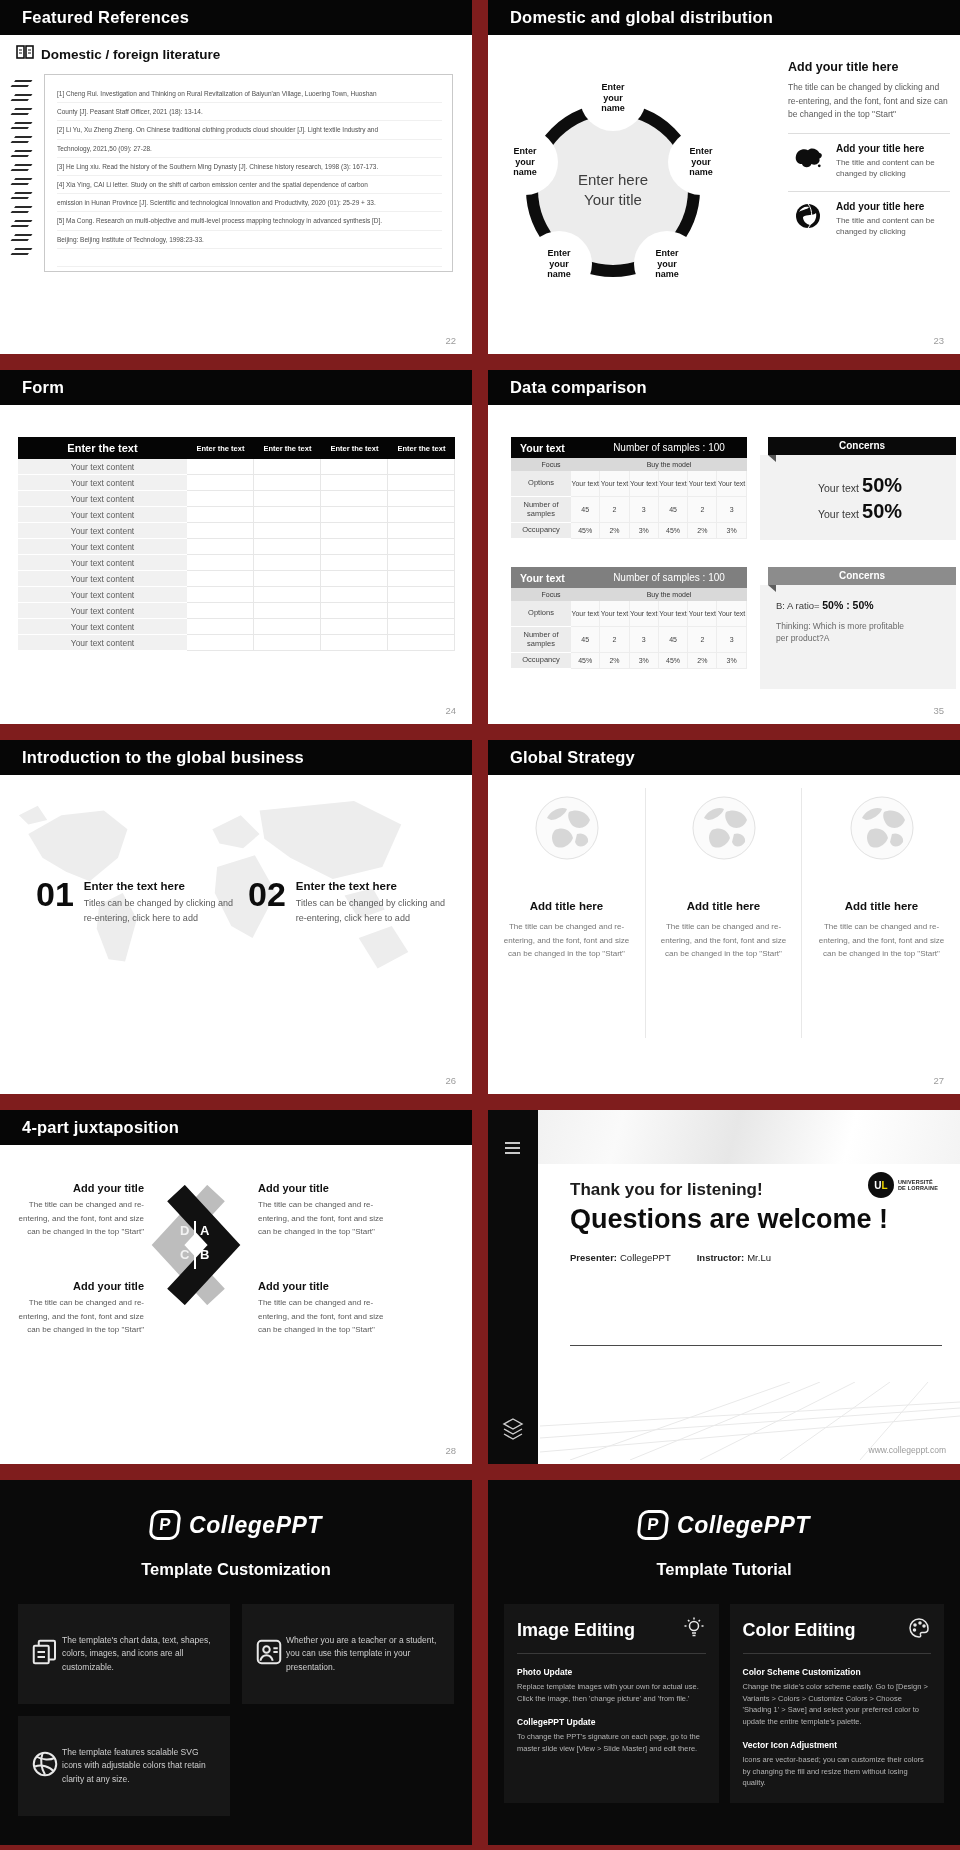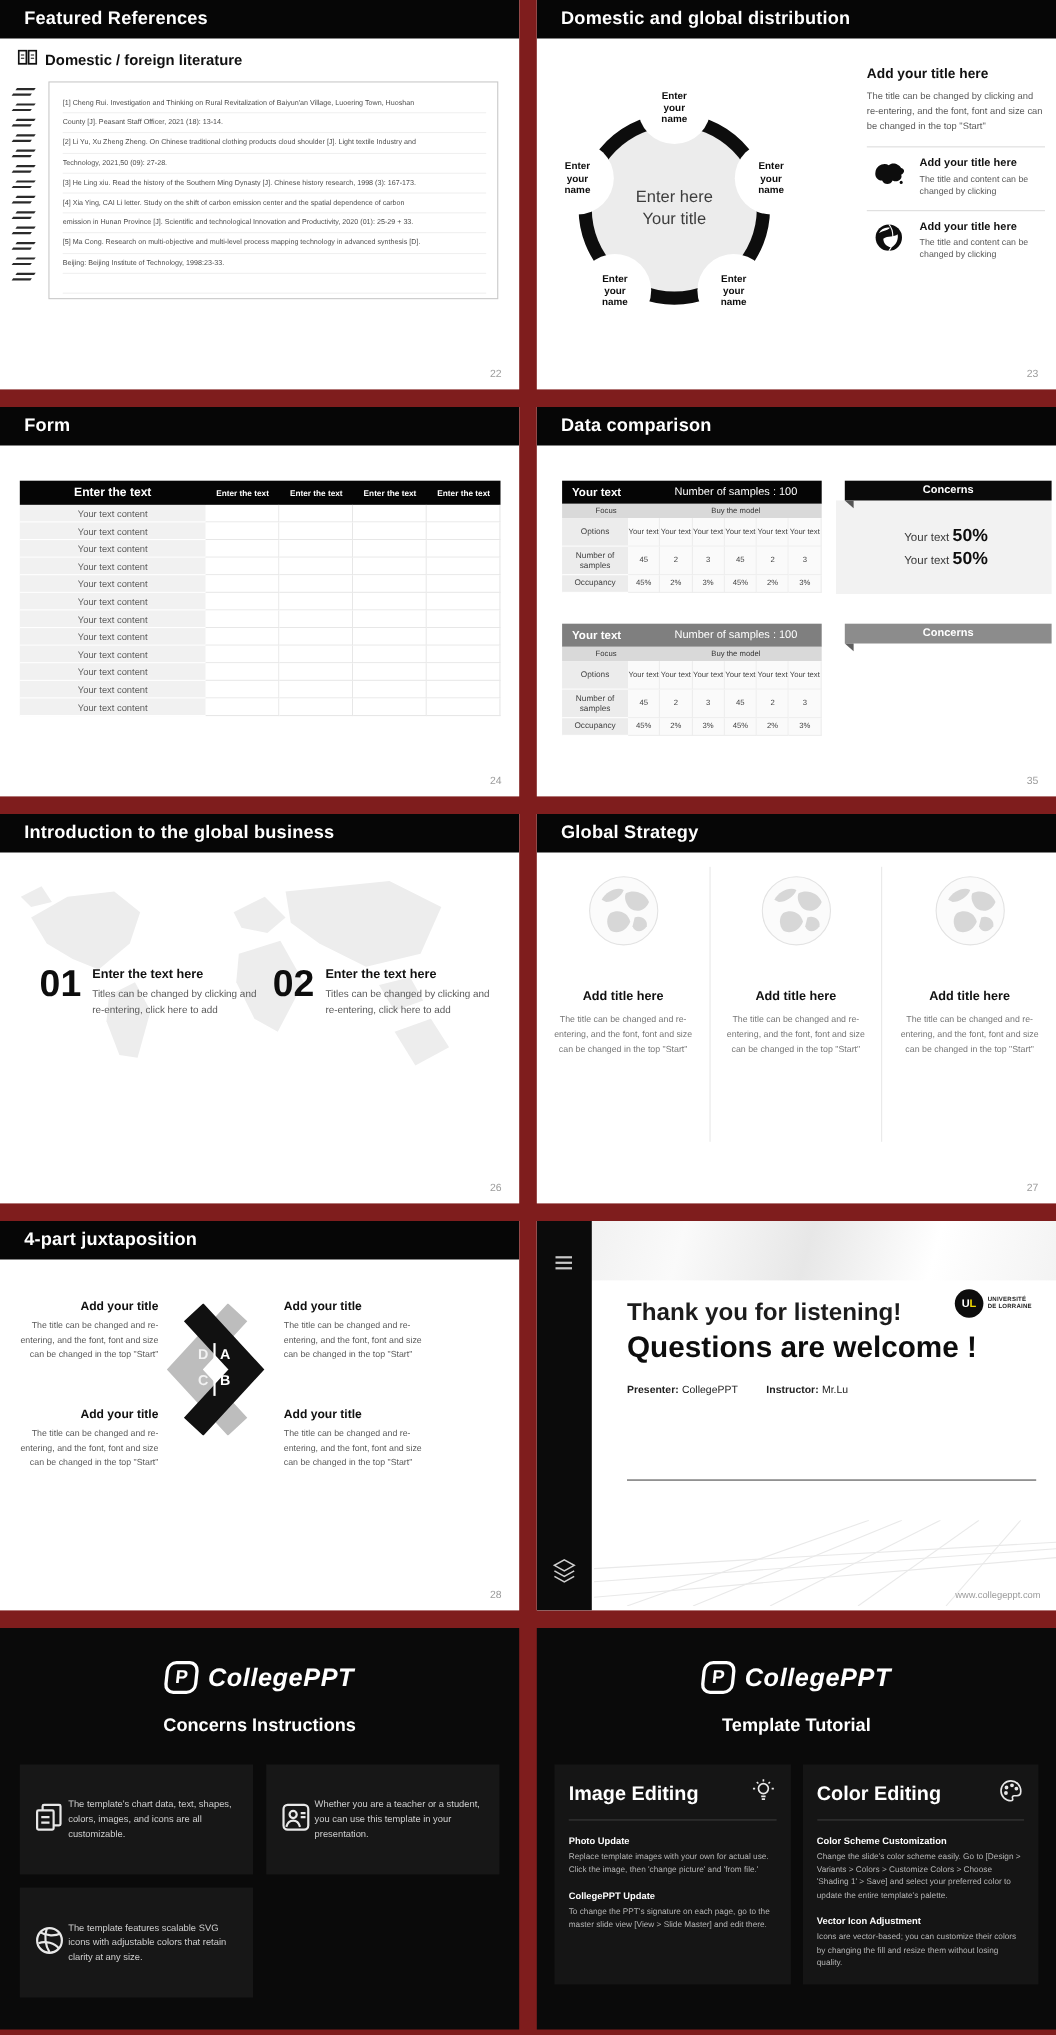--- a/index.html
+++ b/index.html
@@ -70,21 +70,21 @@
   .concern { position:absolute; left:272px; width:196px; }
   .concern-head { height:18px; color:#fff; font-weight:bold; font-size:10px; text-align:center; line-height:18px;
                   position:relative; margin-left:8px; }
   .c-black .concern-head { background:#0a0a0a; }
   .c-gray  .concern-head { background:#8c8c8c; }
   .concern-fold { position:absolute; left:8px; width:0; height:0; border-top:7px solid #555; border-left:8px solid transparent; }
   .c-gray .concern-fold { border-top-color:#5f5f5f; }
   .concern-body { background:#f2f2f2; padding:14px 12px 12px 16px; }
   .c-black .concern-body { height:85px; display:flex; flex-direction:column; justify-content:center; align-items:center; gap:3px; }
   .concern-line { font-size:10.5px; color:#3a3a3a; }
-  .concern-line b { font-size:16px; color:#0d0d0d; margin-left:3px; }
+  .concern-line b { font-size:20px; color:#0d0d0d; margin-left:3px; }
   .c-gray .concern-body { height:104px; }
   .ratio { font-size:9.5px; color:#3a3a3a; }
   .ratio b { font-size:10.5px; color:#0d0d0d; }
   .note { margin-top:9px; font-size:8.5px; line-height:12px; color:#6a6a6a; width:130px; }
 
   
   .map26 { position:absolute; left:0; top:42px; }
   .s26-item { position:absolute; display:flex; gap:10px; }
   .s26-num { font-weight:bold; font-size:34px; color:#0d0d0d; line-height:36px; }
   .s26-h { font-weight:bold; font-size:11.5px; color:#111; padding-top:4px; }
@@ -112,21 +112,21 @@
   .ty-side { position:absolute; left:0; top:0; width:50px; height:354px; background:#0b0b0b; }
   .ty-burger { position:absolute; left:17px; top:32px; }
   .ty-burger div { width:15px; height:2px; background:#c9c9c9; margin-bottom:3px; }
   .ty-stack { position:absolute; left:14px; bottom:18px; }
   .ul-logo { position:absolute; right:22px; top:62px; display:flex; align-items:center; gap:4px; }
   .ul-mark { width:26px; height:26px; border-radius:50%; background:#0d0d0d; display:flex; align-items:center; justify-content:center;
              font-weight:bold; font-size:10px; }
   .ul-mark .u { color:#fff; } .ul-mark .l { color:#f2d900; }
   .ul-name { font-size:5.5px; font-weight:bold; color:#222; line-height:6.5px; letter-spacing:.2px; }
   .ty-text { position:absolute; left:82px; top:70px; }
-  .ty-l1 { font-weight:bold; font-size:22px; color:#1c1c1c; }
+  .ty-l1 { font-weight:bold; font-size:17px; color:#1c1c1c; }
   .ty-l2 { margin-top:4px; font-weight:bold; font-size:27px; color:#0d0d0d; }
   .ty-row { margin-top:17px; font-size:9.5px; color:#222; display:flex; gap:26px; }
   .ty-row b { margin-right:3px; }
   .ty-hr { position:absolute; left:82px; top:235px; width:372px; border-top:1px solid #4a4a4a; }
   .ty-url { position:absolute; right:14px; bottom:9px; font-size:8.5px; color:#9b9b9b; }
 
   
   .panel { position:absolute; width:472px; height:365px; background:#0a0a0a; }
   .brand-row { position:absolute; top:30px; left:0; right:0; display:flex; align-items:center; justify-content:center; gap:9px; }
   .brand-mark { width:30px; height:30px; border:3px solid #fff; border-radius:9px; transform:skewX(-6deg);
@@ -420,20 +420,24 @@
       <div class="concern-head">Concerns</div>
       <div class="concern-fold"></div>
       <div class="concern-body">
         <div class="concern-line"><span>Your text</span><b>50%</b></div>
         <div class="concern-line"><span>Your text</span><b>50%</b></div>
       </div>
     </div>
     <div class="concern c-gray" style="top:197px">
       <div class="concern-head">Concerns</div>
       <div class="concern-fold"></div>
+      <div class="concern-body">
+        <div class="ratio"><span>B: A ratio=</span> <b>50% : 50%</b></div>
+        <div class="note">Thinking: Which is more profitable per product?A</div>
+      </div>
     </div>
     <div class="pageno">35</div>
   </div>
 
   <div class="slide" style="left:0;top:740px">
     <svg class="map26" width="472" height="300" viewBox="0 0 200 127">
       <g fill="#ededed">
         <path d="M12,22 L26,14 L44,12 L54,20 L50,32 L38,42 L28,38 L18,32 Z"></path>
         <path d="M8,14 L16,10 L20,16 L12,18 Z"></path>
         <path d="M42,52 L52,47 L58,58 L53,76 L46,75 L41,62 Z"></path>
@@ -594,21 +598,21 @@
     </div>
     <div class="ty-hr"></div>
     <div class="ty-url">www.collegeppt.com</div>
   </div>
 
   <div class="panel" style="left:0;top:1480px">
     <div class="brand-row">
       <div class="brand-mark">P</div>
       <div class="brand-name">CollegePPT</div>
     </div>
-    <div class="panel-heading">Concerns Instructions</div>
+    <div class="panel-heading">Template Customization</div>
     <div class="cards">
       <div class="card">
         <span class="card-icon">
           <svg width="30" height="30" viewBox="0 0 24 24" fill="none" stroke="#e8e8e8" stroke-width="1.6">
               <rect x="3" y="7" width="12" height="14" rx="1"></rect>
               <path d="M7,7 V4 a1,1 0 0 1 1,-1 h11 a1,1 0 0 1 1,1 v13 a1,1 0 0 1 -1,1 h-4"></path>
               <line x1="6" y1="12" x2="12" y2="12"></line>
               <line x1="6" y1="16" x2="12" y2="16"></line>
             </svg>
         </span>

